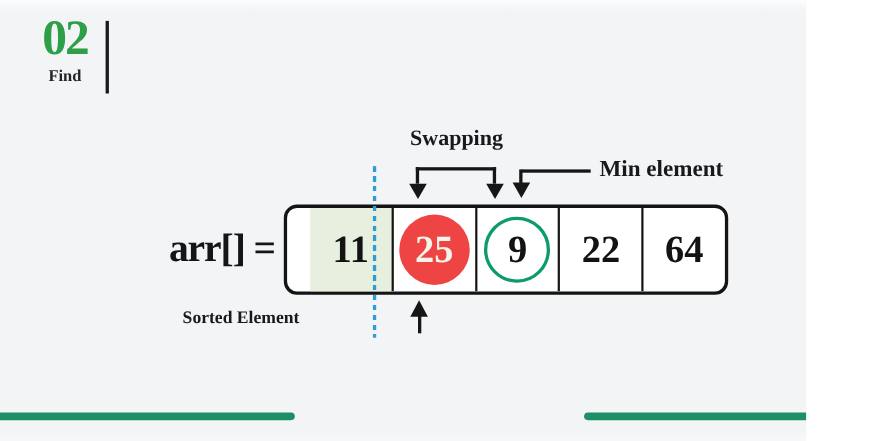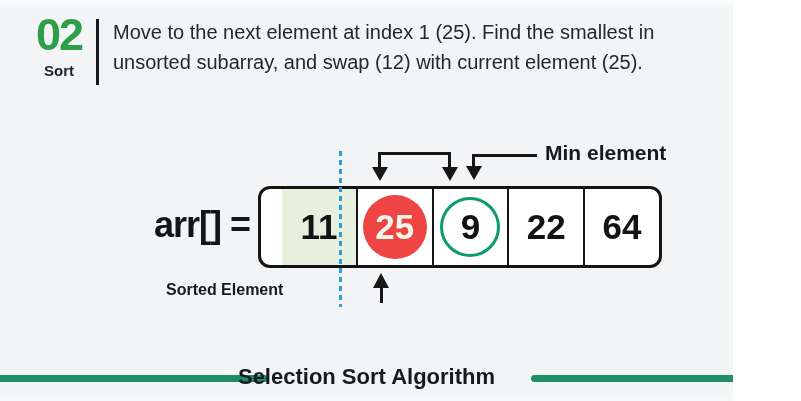--- a/index.html
+++ b/index.html
@@ -6,20 +6,21 @@
   html, body { background: #ffffff; }
   body { font-family: "Liberation Sans", sans-serif; }
 
   .canvas {
     position: relative;
     width: 733px;
     height: 401px;
     overflow: hidden;
     background: linear-gradient(180deg, #fcfdfd 0px, #f3f4f6 10px, #f3f4f6 390px, #f7f8f9 401px);
     color: #1c1e21;
+    font-family: Liberation Serif, serif;
   }
 
   
   .step-number {
     position: absolute; left: 28px; top: 10px; width: 62px;
     text-align: center; font-size: 45px; font-weight: 800;
     color: #2e9e49; letter-spacing: -2px; line-height: 1.1;
   }
   .step-label {
     position: absolute; left: 28px; top: 62px; width: 62px;
@@ -138,27 +139,24 @@
     position: absolute; left: 531px; right: 0; top: 375px; height: 6.5px;
     background: #1e8e66; border-radius: 4px 0 0 4px;
   }
 </style>
 </head>
 <body>
 
 <div class="canvas">
 
   <div class="step-number">02</div>
-  <div class="step-label">Sort</div>
+  <div class="step-label">Find</div>
   <div class="header-divider"></div>
-  <div class="description">
-    <div>Move to the next element at index 1 (25). Find the smallest in</div>
-    <div>unsorted subarray, and swap (12) with current element (25).</div>
-  </div>
 
+  <div class="swapping-label">Swapping</div>
   <div class="swap-bracket">
     <div class="arrow-head-down head-left"></div>
     <div class="arrow-head-down head-right"></div>
   </div>
 
   <div class="min-pointer-stub"></div>
   <div class="arrow-head-down min-pointer-head"></div>
   <div class="min-pointer-line"></div>
   <div class="min-element-label">Min element</div>
 
@@ -182,16 +180,15 @@
     </div>
   </div>
 
   <div class="dashed-line"></div>
   <div class="sorted-element-label">Sorted Element</div>
 
   <div class="current-arrow-head"></div>
   <div class="current-arrow-stub"></div>
 
   <div class="footer-line-left"></div>
-  <div class="footer-title">Selection Sort Algorithm</div>
   <div class="footer-line-right"></div>
 
 </div>
 
 </body></html>

